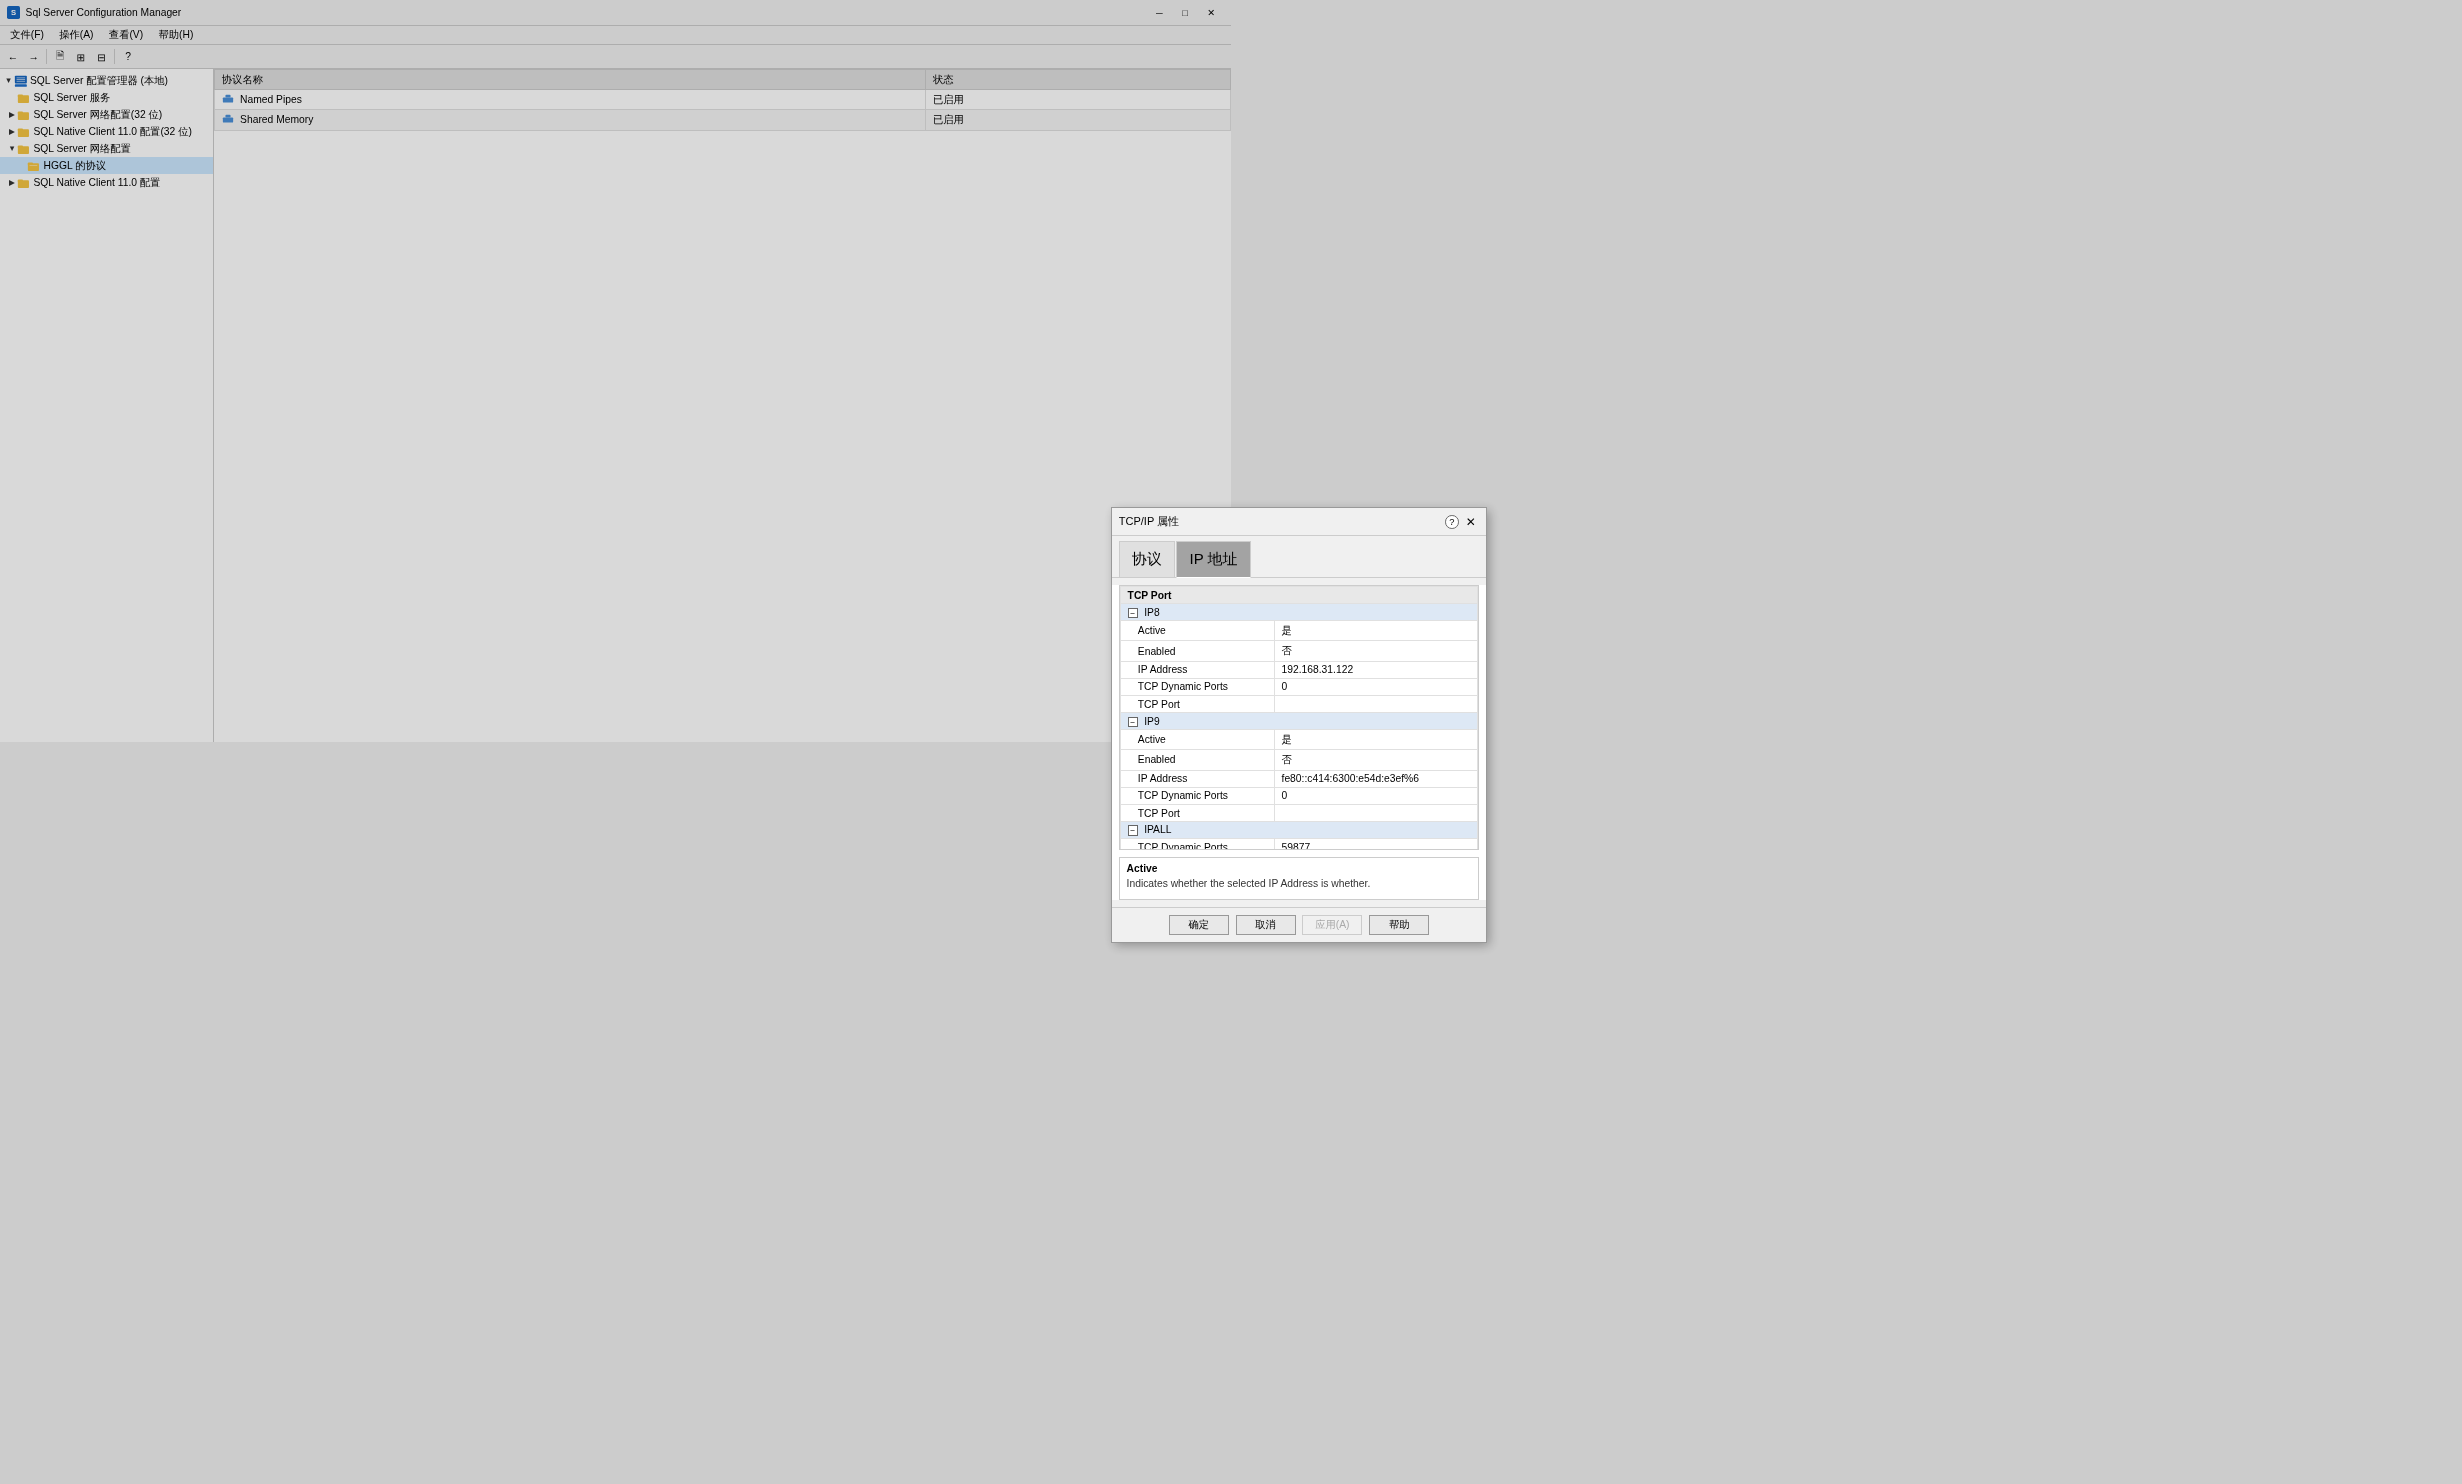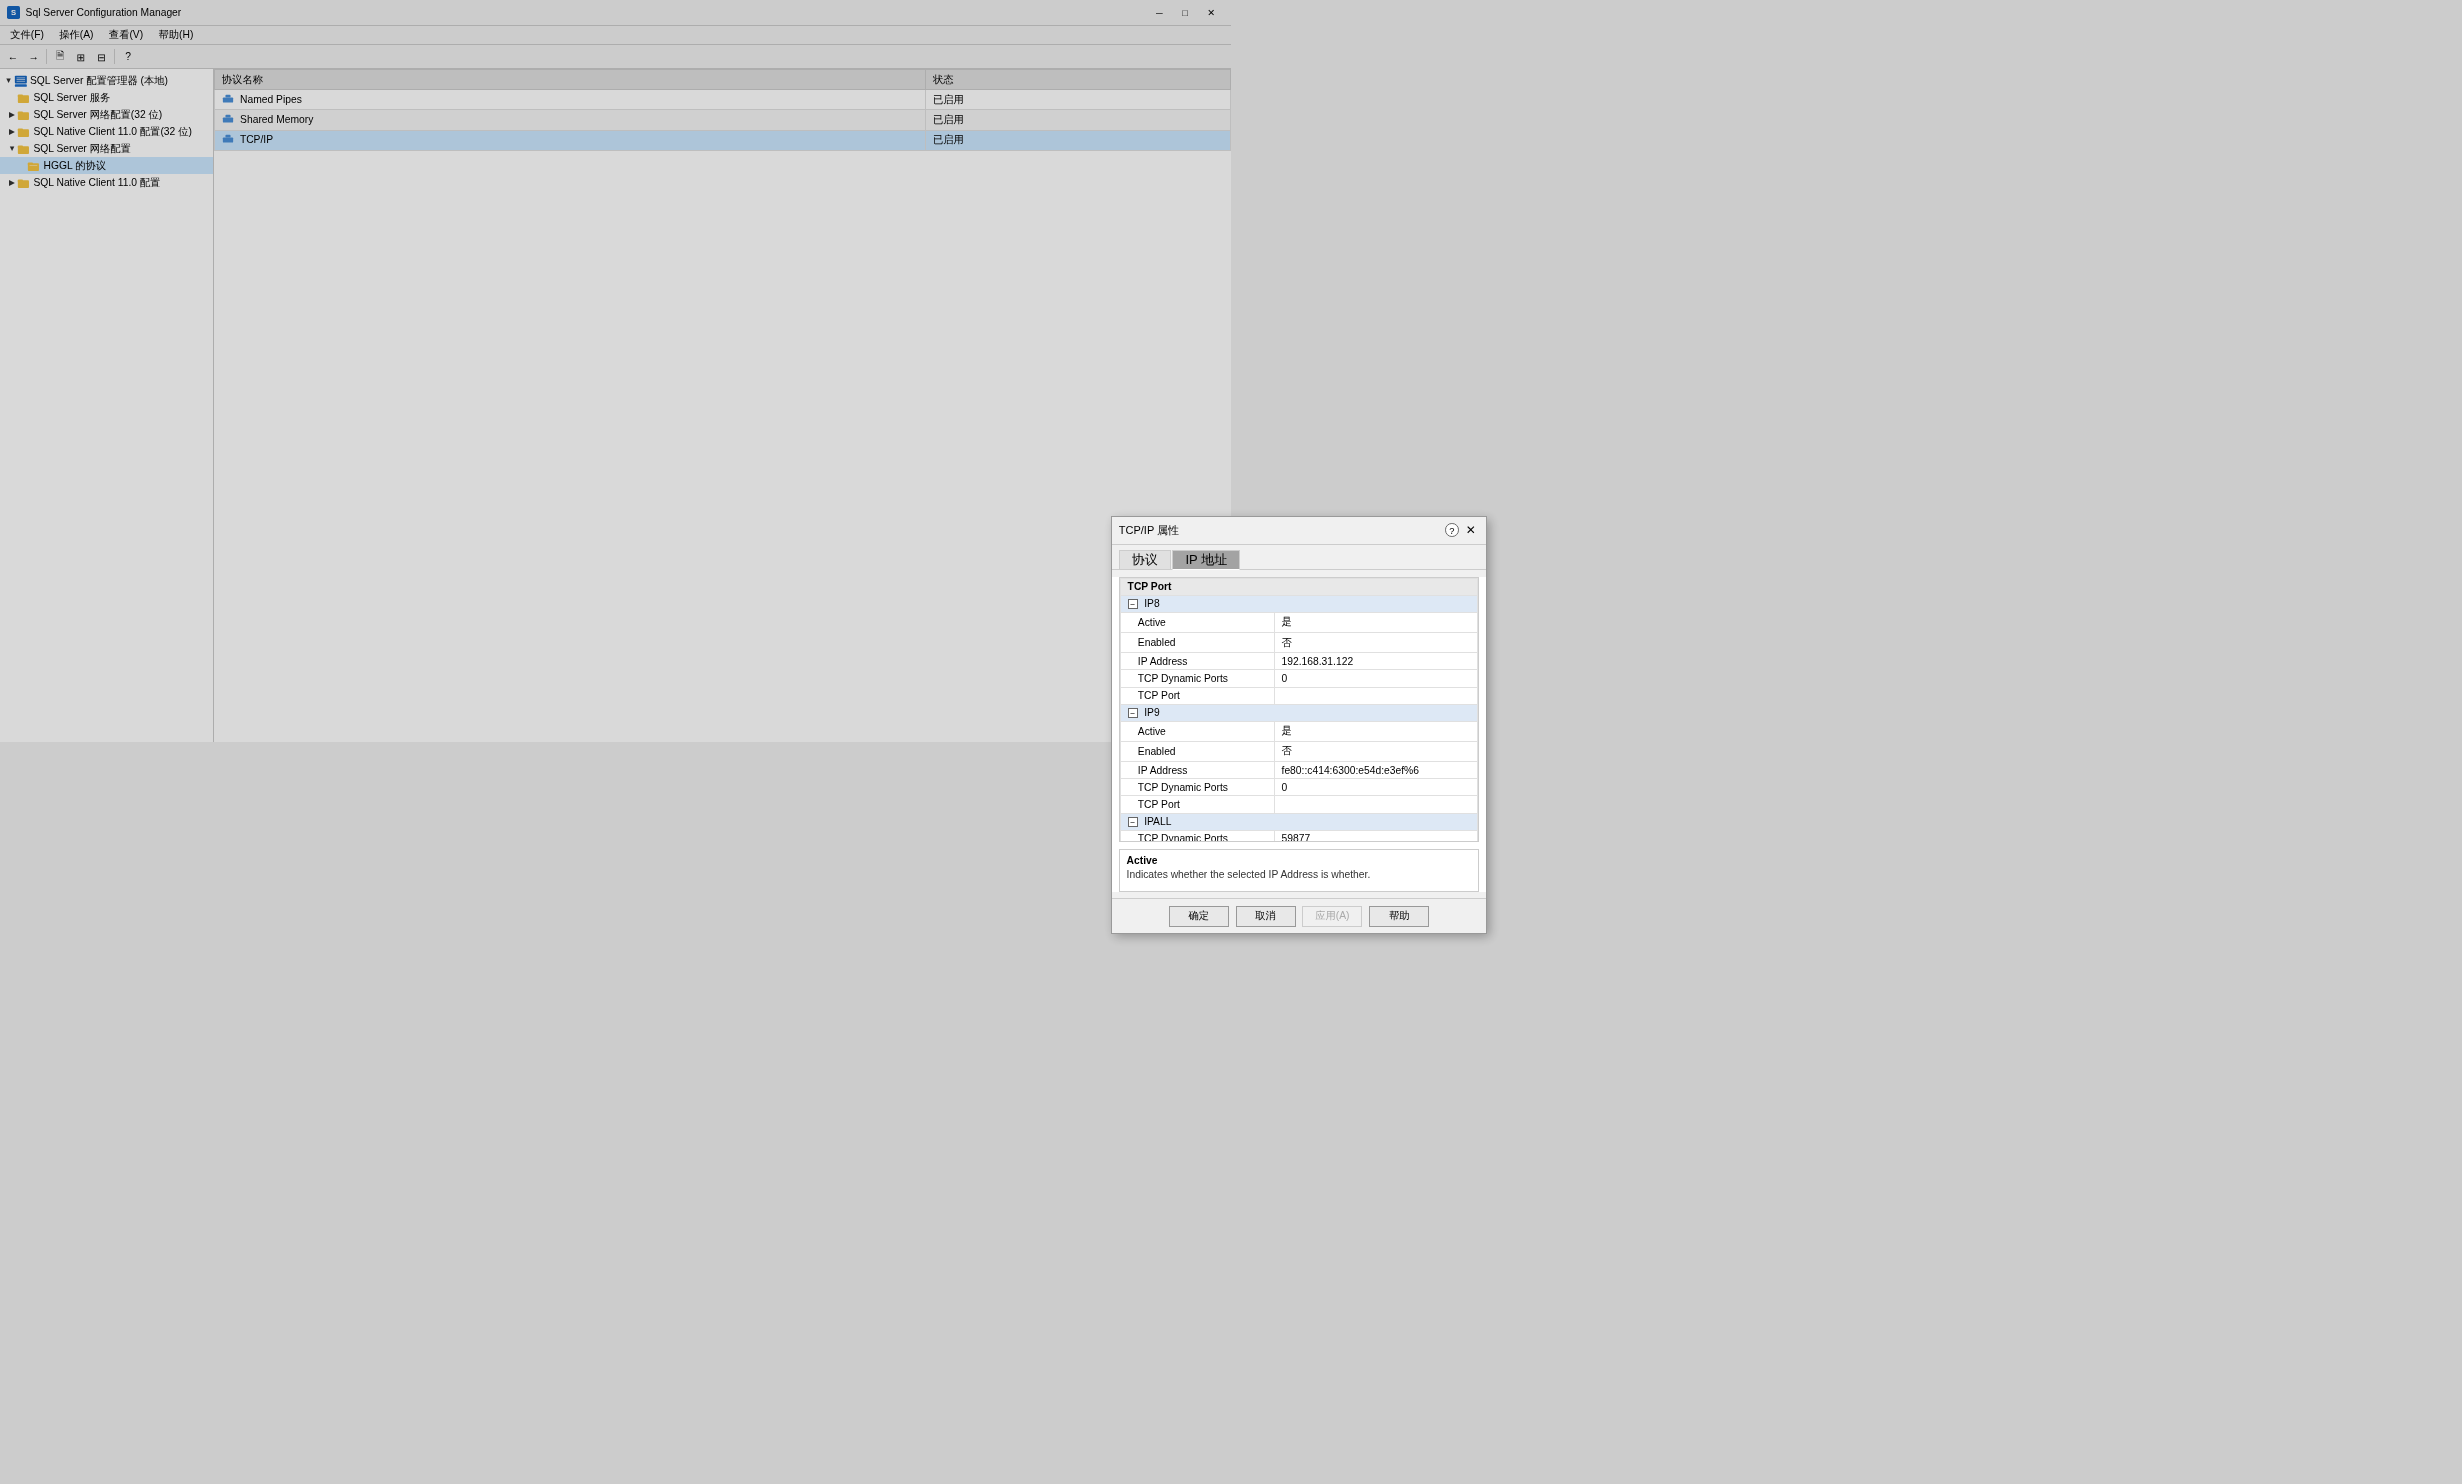--- a/index.html
+++ b/index.html
@@ -198,26 +198,26 @@
     }
 
     
     .dialog-tabs {
       display: flex;
       background: #f0f0f0;
       padding: 5.1px 6.8px 0;
       border-bottom: 0.9px solid #ccc;
     }
     .dialog-tab {
-      padding: 0 12px;
+      padding: 8px 12px;
       border: 0.9px solid #ccc;
       border-bottom: none;
       background: #e0e0e0;
       cursor: pointer;
-      font-size: 13px;
+      font-size: 15px;
       margin-right: 1.7px;
     }
     .dialog-tab.active {
       background: #a3a3a3;
       border-bottom: 0.9px solid white;
       margin-bottom: -0.9px;
       z-index: 1;
       text-align: center;
     }
 
@@ -437,30 +437,20 @@
         <tr>
           <td>
             <svg width="12" height="12" style="vertical-align:middle;margin-right:3.4px" viewBox="0 0 14 14">
               <rect x="1" y="4" width="12" height="6" rx="1" fill="#4a90d9"></rect>
               <rect x="4" y="1" width="6" height="3" rx="1" fill="#4a90d9"></rect>
             </svg>
             <span>Shared Memory</span>
           </td>
           <td>已启用</td>
         </tr>
-        <tr class="selected">
-          <td>
-            <svg width="12" height="12" style="vertical-align:middle;margin-right:3.4px" viewBox="0 0 14 14">
-              <rect x="1" y="4" width="12" height="6" rx="1" fill="#4a90d9"></rect>
-              <rect x="4" y="1" width="6" height="3" rx="1" fill="#4a90d9"></rect>
-            </svg>
-            <span>TCP/IP</span>
-          </td>
-          <td>已启用</td>
-        </tr>
       </tbody>
     </table>
   </div>
 </div>
 
 <div class="modal-overlay">
   <div class="dialog" style="position:relative;top:-17px;left:68px;">
 
     <div class="dialog-title-bar">
       <span class="dialog-title">TCP/IP 属性</span>

